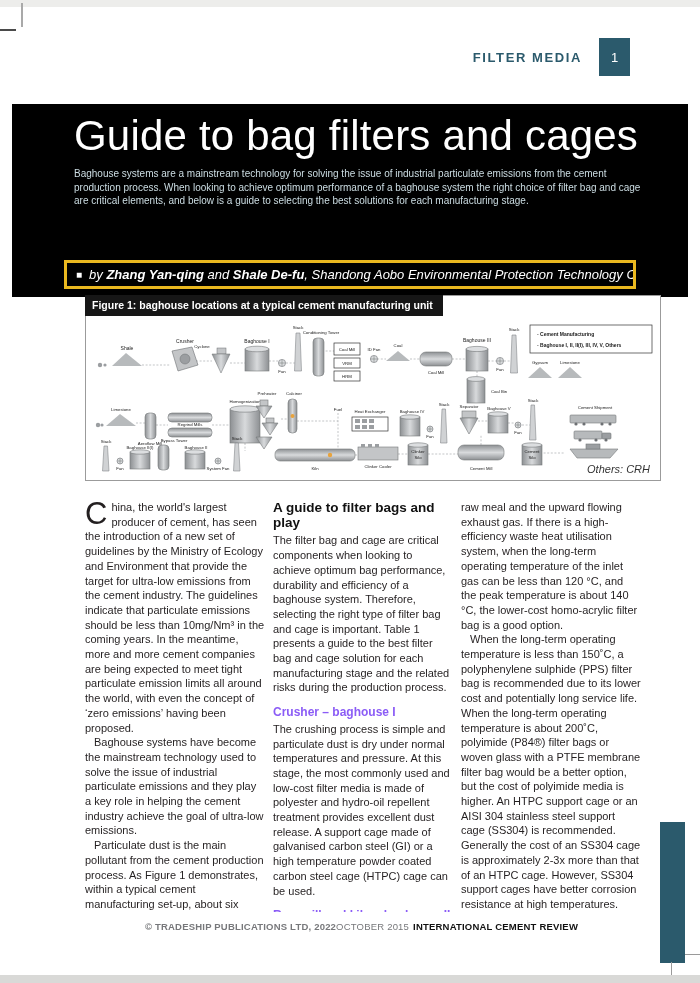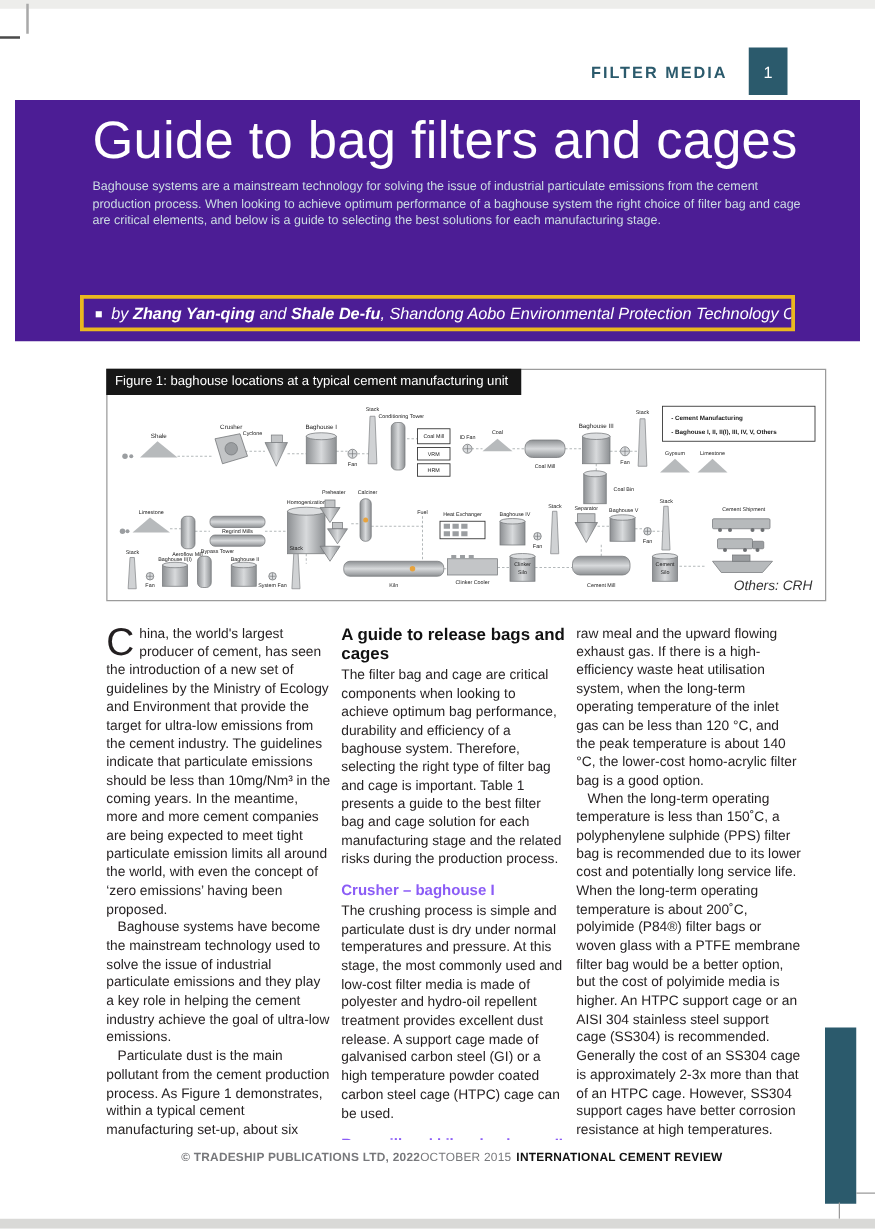--- a/index.html
+++ b/index.html
@@ -14,30 +14,30 @@
   .crop-h{position:absolute;left:0;top:29px;width:16px;height:2px;background:#4a4a4a;}
   .mark-h{position:absolute;left:685px;top:954px;width:15px;height:1px;background:#9a9a9a;}
   .mark-v{position:absolute;left:671px;top:962px;width:1px;height:13px;background:#9a9a9a;}
 
   
   .runhead{position:absolute;top:38px;right:70px;display:flex;align-items:center;gap:17px;}
   .runhead .section{color:#2b5a6c;font-size:13px;font-weight:700;letter-spacing:1.6px;}
   .folio{width:31px;height:38px;background:#2b5a6c;color:#fff;display:flex;align-items:center;justify-content:center;font-size:13px;}
 
   
-  .hero{position:absolute;left:12px;top:80px;width:676px;height:193px;background:#4c1d95;box-sizing:border-box;padding:10px 0 0 62px;}
+  .hero{position:absolute;left:12px;top:104px;width:676px;height:193px;background:#000000;box-sizing:border-box;padding:10px 0 0 62px;}
   .hero h1{margin:0;color:#fff;font-size:42px;font-weight:300;letter-spacing:.2px;line-height:1.05;}
   .standfirst{margin-top:9px;width:572px;color:#ccdde3;font-size:10px;line-height:1.36;}
   .byline{position:absolute;left:52px;bottom:8px;width:572px;box-sizing:border-box;border:3px solid #eab81f;padding:4px 9px;color:#fff;font-size:13px;font-style:italic;white-space:nowrap;overflow:hidden;}
   .byline .sq{font-style:normal;font-size:10px;margin-right:7px;position:relative;top:-1px;}
   .byline b{font-weight:bold;}
 
   
   .figure{position:absolute;left:85px;top:295px;width:576px;height:186px;border:1px solid #9b9b9b;background:#fff;box-sizing:border-box;}
-  .fig-title{position:absolute;top:-1px;left:-1px;background:#161616;color:#fff;font-size:10.5px;font-weight:normal;padding:4px 10px 5px 7px;}
+  .fig-title{position:absolute;top:-1px;left:-1px;background:#161616;color:#fff;font-size:10.5px;font-weight:bold;padding:4px 10px 5px 7px;}
   .fig-svg{position:absolute;left:4px;top:25px;}
   .fig-source{position:absolute;right:10px;bottom:5px;font-size:11px;font-style:italic;color:#333;}
 
   
   .dl{font-size:5px;fill:#1a1a1a;text-anchor:middle;font-family:"Liberation Sans",sans-serif;}
   .dls{font-size:4.3px;fill:#1a1a1a;text-anchor:middle;font-family:"Liberation Sans",sans-serif;}
   .dlb{font-size:5px;font-weight:bold;fill:#1a1a1a;text-anchor:start;font-family:"Liberation Sans",sans-serif;}
   .eq{stroke:#75787b;stroke-width:.6;}
   .pile{fill:#b7babc;}
   .stack{fill:#d0d2d4;stroke:#85888b;stroke-width:.6;}
@@ -351,21 +351,21 @@
   <div class="fig-source">Others: CRH</div>
 </div>
 
 <div class="cols">
   <div class="col">
     <p><span class="dropcap">C</span><span>hina, the world's largest producer of cement, has seen the introduction of a new set of guidelines by the Ministry of Ecology and Environment that provide the target for ultra-low emissions from the cement industry. The guidelines indicate that particulate emissions should be less than 10mg/Nm³ in the coming years. In the meantime, more and more cement companies are being expected to meet tight particulate emission limits all around the world, with even the concept of ‘zero emissions’ having been proposed.</span></p>
     <p class="sp">Baghouse systems have become the mainstream technology used to solve the issue of industrial particulate emissions and they play a key role in helping the cement industry achieve the goal of ultra-low emissions.</p>
     <p class="sp">Particulate dust is the main pollutant from the cement production process. As Figure 1 demonstrates, within a typical cement manufacturing set-up, about six baghouses control particulate emissions from various stages of the process (ie, baghouses I-V) including the crusher, raw mill and kiln, bypass, coal mill, clinker cooler, cement mill and other parts (belt conveyor, homogenisation, packaging and shipping, etc).</p>
   </div>
   <div class="col">
-    <div class="h-main">A guide to release bags and cages</div>
+    <div class="h-main">A guide to filter bags and play</div>
     <p>The filter bag and cage are critical components when looking to achieve optimum bag performance, durability and efficiency of a baghouse system. Therefore, selecting the right type of filter bag and cage is important. Table 1 presents a guide to the best filter bag and cage solution for each manufacturing stage and the related risks during the production process.</p>
     <div class="h-sub">Crusher – baghouse I</div>
     <p>The crushing process is simple and particulate dust is dry under normal temperatures and pressure. At this stage, the most commonly used and low-cost filter media is made of polyester and hydro-oil repellent treatment provides excellent dust release. A support cage made of galvanised carbon steel (GI) or a high temperature powder coated carbon steel cage (HTPC) cage can be used.</p>
     <div class="h-sub">Raw mill and kiln – baghouse II</div>
 
   </div>
   <div class="col">
     <p>raw meal and the upward flowing exhaust gas. If there is a high-efficiency waste heat utilisation system, when the long-term operating temperature of the inlet gas can be less than 120 °C, and the peak temperature is about 140 °C, the lower-cost homo-acrylic filter bag is a good option.</p>
     <p class="sp">When the long-term operating temperature is less than 150˚C, a polyphenylene sulphide (PPS) filter bag is recommended due to its lower cost and potentially long service life. When the long-term operating temperature is about 200˚C, polyimide (P84®) filter bags or woven glass with a PTFE membrane filter bag would be a better option, but the cost of polyimide media is higher. An HTPC support cage or an AISI 304 stainless steel support cage (SS304) is recommended. Generally the cost of an SS304 cage is approximately 2-3x more than that of an HTPC cage. However, SS304 support cages have better corrosion resistance at high temperatures.</p>
 

